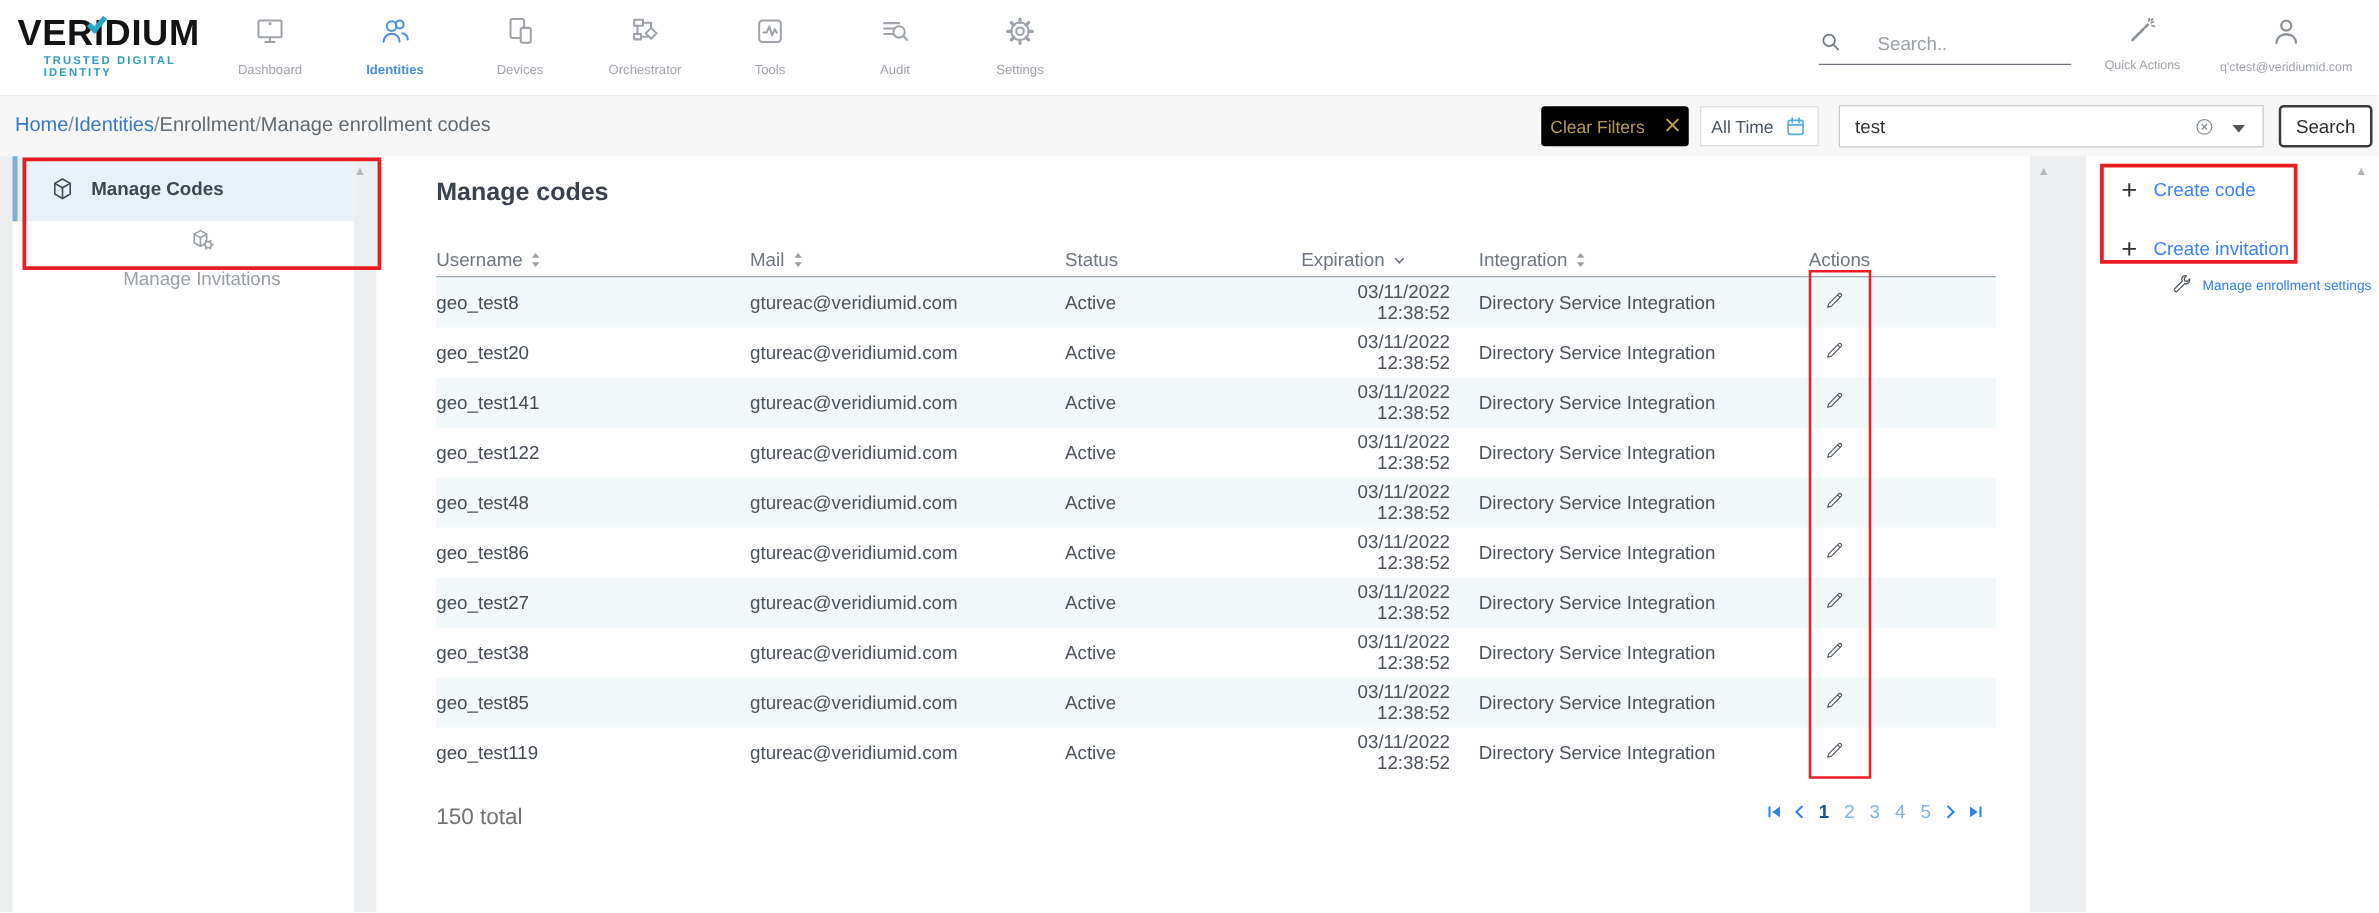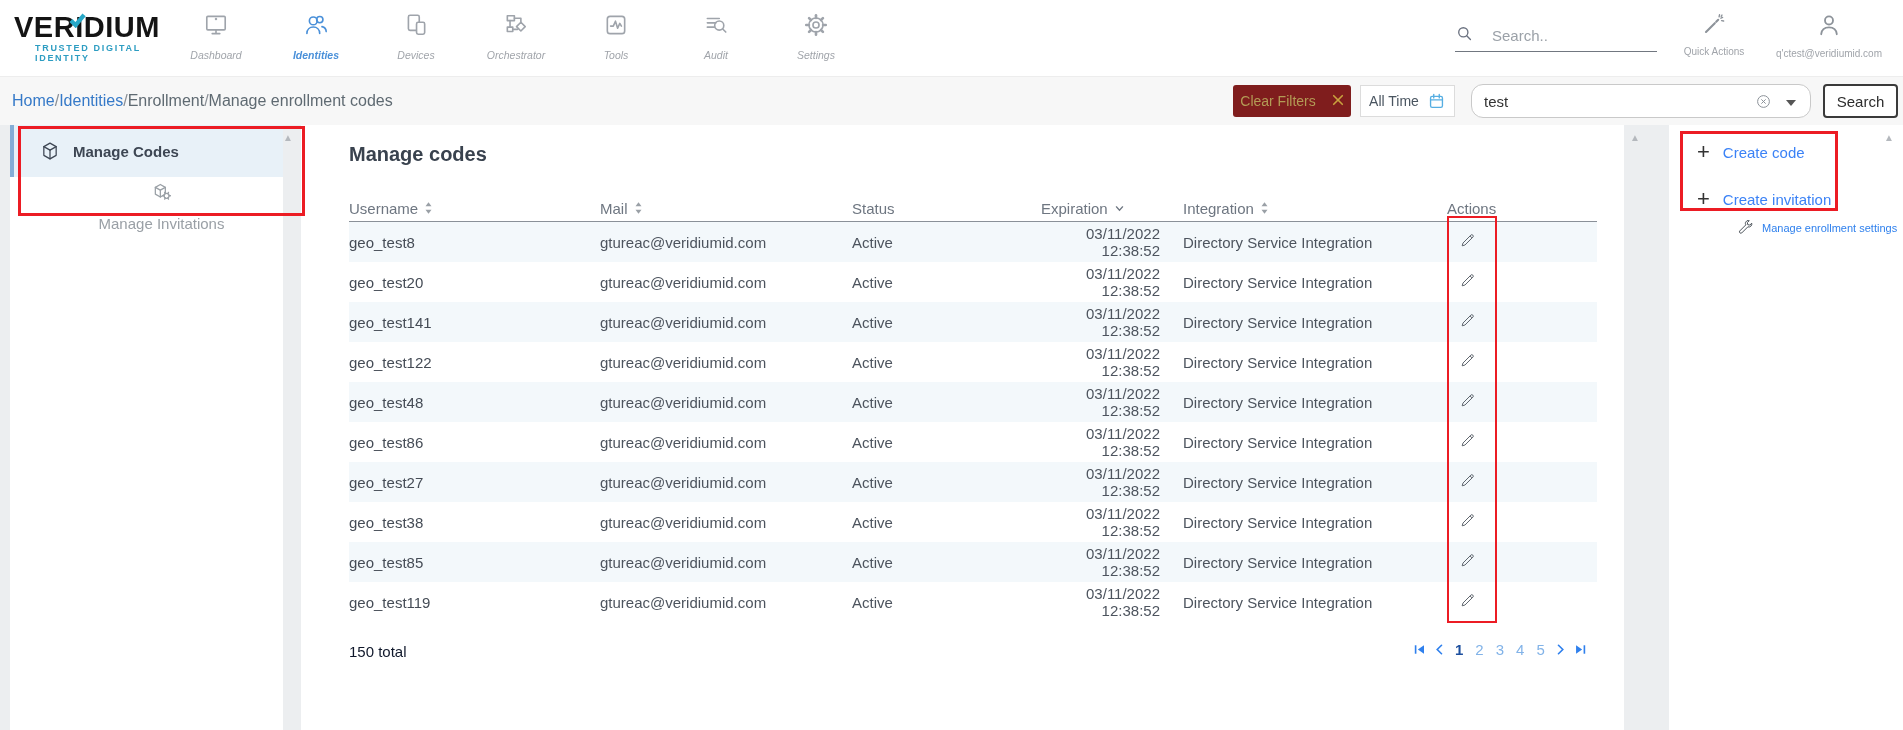--- a/index.html
+++ b/index.html
@@ -6,45 +6,45 @@
   html,body { width:1903px; height:730px; overflow:hidden; }
   body { font-family:"Liberation Sans", sans-serif; background:#fff; color:#4a5158; position:relative; }
 
   
   .topbar { position:absolute; left:0; top:0; width:1903px; height:77px; background:#fff; border-bottom:1px solid #ededed; }
   .logo { position:absolute; left:14px; top:12px; width:160px; }
   .logo-word { font-size:29px; font-weight:800; letter-spacing:.5px; color:#141414; position:relative; line-height:30px; }
   .logo-check { position:absolute; left:55px; top:-9px; color:#28a8c7; }
   .logo-tag { font-size:9px; font-weight:700; letter-spacing:1.7px; color:#2d9dc2; padding-left:21px; margin-top:1px; }
 
-  .nav { position:absolute; left:166px; top:0; height:77px; display:flex;font-style:italic; }
+  .nav { position:absolute; left:166px; top:0; height:77px; display:flex; }
   .nav-item { width:100px; padding-top:12px; display:flex; flex-direction:column; align-items:center; cursor:pointer; color:#9fa4ab; }
   .nav-item .nav-label { margin-top:7px; font-size:10.5px; color:#a0a4aa; }
   .nav-item.active { color:#4a90d9; }
   .nav-item.active .nav-label { color:#4a90d9; font-weight:700; }
 
-  .search-box { position:absolute; left:1455px; top:20px; width:202px; height:32px; display:flex; align-items:center; gap:18px; border-bottom:1px solid #717780; color:#6b7280; }
+  .search-box { position:absolute; left:1455px; top:20px; width:202px; height:32px; display:flex; align-items:center; gap:28px; border-bottom:1px solid #717780; color:#6b7280; }
   .search-box input { border:none; outline:none; background:transparent; font-size:15px; width:150px; font-family:inherit; color:#444; }
   .search-box input::placeholder { color:#9ba1a8; }
   .top-mini { position:absolute; top:12px; display:flex; flex-direction:column; align-items:center; color:#8d939a; cursor:pointer; }
   .top-mini .mini-label { margin-top:6px; font-size:10px; color:#a0a4aa; white-space:nowrap; }
   .qa { left:1682px; width:64px; }
   .usr { left:1756px; width:146px; }
 
   
   .crumbbar { position:absolute; left:0; top:77px; width:1903px; height:48px; background:#f7f7f7; }
   .crumbs { position:absolute; left:12px; top:0; height:48px; display:flex; align-items:center; font-size:16px; }
   .crumb-link { color:#3579c8; cursor:pointer; }
   .crumb-cur { color:#5f6a72; }
   .crumb-sep { color:#8a8f96; }
 
-  .chip-clear { position:absolute; left:1233px; top:8px; width:118px; height:32px; background:#7f1d1d; border-radius:3px; display:flex; align-items:center; justify-content:center; gap:16px; font-size:14px; color:#b39b55; cursor:pointer; }
+  .chip-clear { position:absolute; left:1233px; top:8px; width:118px; height:32px; background:#000000; border-radius:3px; display:flex; align-items:center; justify-content:center; gap:16px; font-size:14px; color:#b39b55; cursor:pointer; }
   .box-date { position:absolute; left:1360px; top:8px; width:95px; height:32px; background:#fff; border:1px solid #dcdcdc; border-radius:0; display:flex; align-items:center; justify-content:center; gap:8px; font-size:14px; color:#4a5560; cursor:pointer; }
   .box-date .cal { color:#56aee2; display:flex; }
-  .filter-input { position:absolute; left:1471px; top:7px; width:340px; height:34px; border:1px solid #c9c9c9; border-radius:12px; background:#fff; }
+  .filter-input { position:absolute; left:1471px; top:7px; width:340px; height:34px; border:1px solid #c9c9c9; border-radius:1px; background:#fff; }
   .filter-input input { width:100%; height:100%; border:none; outline:none; background:transparent; font-family:inherit; font-size:15px; color:#333; padding:0 62px 0 12px; }
   .fi-clear { position:absolute; right:38px; top:8px; color:#8a9097; cursor:pointer; display:flex; }
   .fi-caret { position:absolute; right:14px; top:15px; width:0; height:0; border-left:5px solid transparent; border-right:5px solid transparent; border-top:6px solid #555; cursor:pointer; }
   .btn-search { position:absolute; left:1823px; top:7px; width:75px; height:34px; background:#fff; border:2px solid #3a3a3a; border-radius:4px; font-size:15px; color:#2d2d2d; font-family:inherit; cursor:pointer; }
 
   
   .content { position:absolute; left:0; top:125px; width:1903px; height:605px; background:#eceef0; }
   .panel { position:absolute; background:#fff; }
   .sidebar { left:10px; top:0; width:273px; height:605px; }
   .side-item { position:relative; height:52px; display:flex; align-items:center; gap:13px; padding-left:30px; font-size:15px; color:#9aa0a6; cursor:pointer; }
@@ -61,21 +61,21 @@
   .thead { height:27px; font-size:15px; color:#6e7681; border-bottom:1px solid #8a9098; }
   .th { display:flex; align-items:center; gap:6px; }
   .th .sorter { display:flex; color:#9aa0a6; }
   .tdrow { height:40px; font-size:15px; color:#4d545e; }
   .tdrow:nth-child(odd) { background:#f3f8fb; }
   .td-user { color:#454c56; }
   .td-exp { text-align:right; padding-right:23px; }
   .td-act { padding-left:12px; color:#515861; }
   .td-act .pencil { cursor:pointer; display:inline-flex; }
 
-  .total { position:absolute; left:48px; top:518px; font-size:15px; color:#0f172a; }
+  .total { position:absolute; left:48px; top:518px; font-size:18px; color:#737373; }
   .pager { position:absolute; left:1112px; top:516px; display:flex; align-items:center; gap:7px; color:#2f80ed; }
   .pg-btn { display:flex; align-items:center; cursor:pointer; }
   .pg-num { font-size:15px; color:#82b3e8; cursor:pointer; padding:0 2px; }
   .pg-num.cur { color:#1d4f9e; font-weight:700; }
 
   .rightpanel { left:1669px; top:0; width:234px; height:605px; }
   .rp-action { position:absolute; left:28px; display:flex; align-items:center; gap:13px; cursor:pointer; }
   .rp-plus { font-size:22px; font-weight:400; color:#333; line-height:20px; }
   .rp-label { font-size:15px; color:#3b82f6; }
   .rp-settings { position:absolute; left:27px; top:90px; width:166px; font-size:11px; color:#2f80ed; line-height:20px; cursor:pointer;margin-left:40px; }

